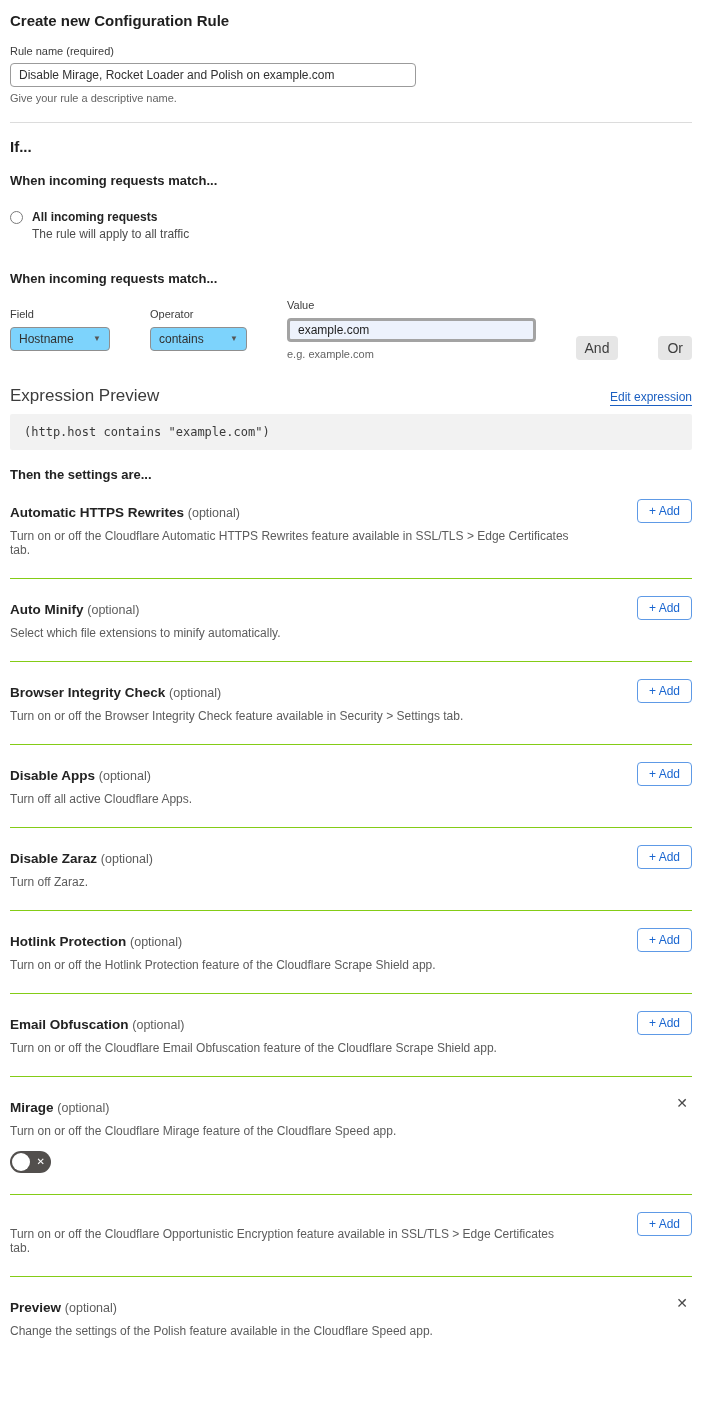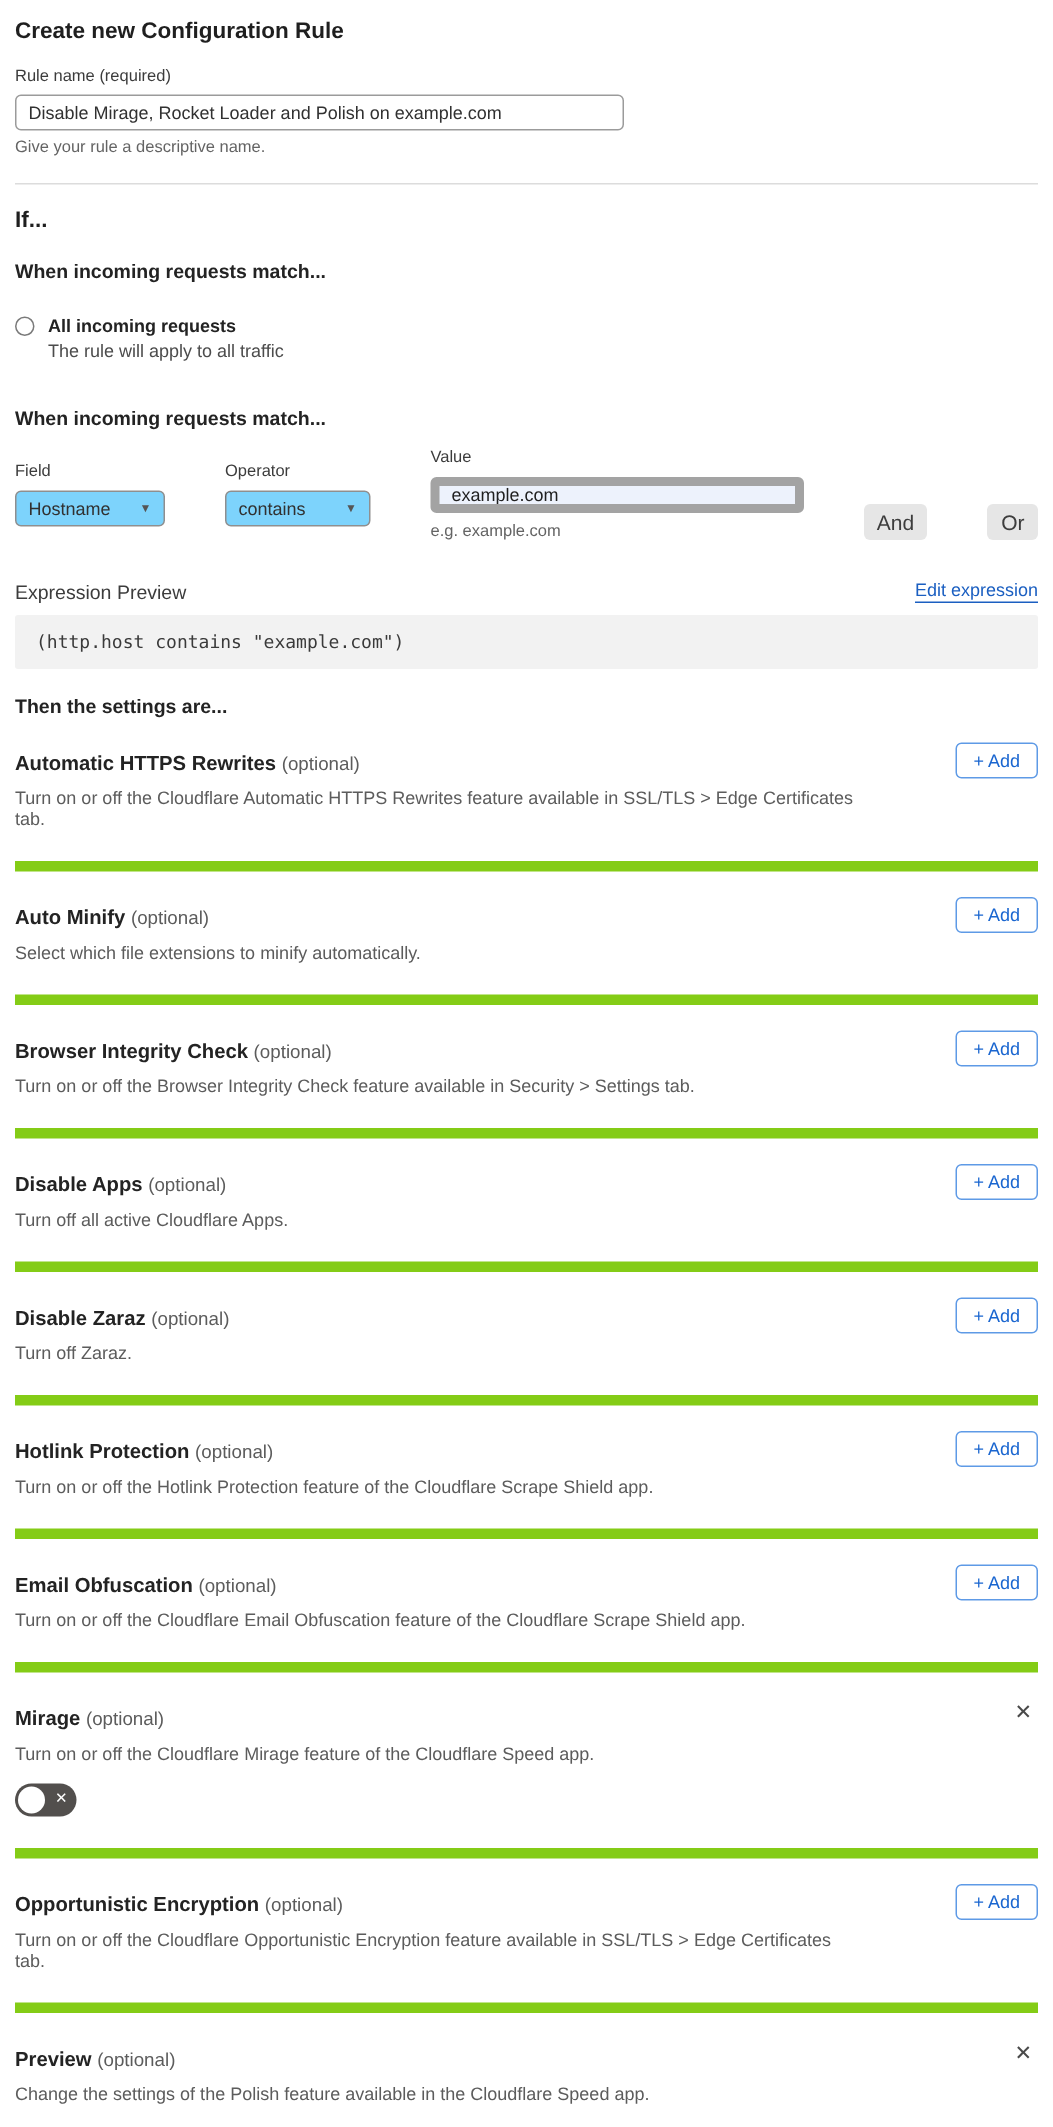--- a/index.html
+++ b/index.html
@@ -52,46 +52,46 @@
 
   .select-box {
     height: 24px; border: 1px solid #8f8f8f; border-radius: 4px; background: #7dd3fc;
     display: flex; align-items: center; justify-content: space-between;
     padding: 0 8px; font-size: 12px; color: #313131; cursor: pointer;
   }
   .caret { font-size: 8px; color: #555; line-height: 1; }
 
   .value-input {
     height: 24px; width: 100%;
-    border: 6px solid #a3a3a3; border-radius: 4px; background: #edf2fc;
+    border: 3px solid #a3a3a3; border-radius: 4px; background: #edf2fc;
     font-family: "Liberation Sans", sans-serif; font-size: 12px; color: #1f1f1f;
     padding: 0 8px; outline: none;
   }
   .conj-btn {
     height: 24px; border: none; border-radius: 4px; background: #e6e6e6;
     font-family: "Liberation Sans", sans-serif; font-size: 14px; color: #3d3d3d;
     padding: 0 9px; margin-left: 8px; cursor: pointer; align-self: flex-end;
   }
   .value-help { font-size: 11px; color: #646464; margin-top: 6px; }
 
   .expr-row { display: flex; justify-content: space-between; align-items: flex-end; margin-top: 26px; }
-  .expr-label { font-size: 13px; color: #3c3c3c; }
+  .expr-label { font-size: 17px; color: #3c3c3c; }
   .edit-link {
     font-size: 12px; color: #1b5fc1; text-decoration: none;
     border-bottom: 1px solid #1b5fc1; padding-bottom: 1px; cursor: pointer;
   }
   .expr-code {
     margin-top: 8px; background: #f2f2f2; border-radius: 2px;
     font-family: "DejaVu Sans Mono", monospace; font-size: 12px; color: #3a3a3a;
     padding: 11px 14px; white-space: pre;
   }
 
   .then-heading { font-size: 13px; font-weight: bold; color: #232323; margin-top: 17px; }
 
-  .setting-row { position: relative; padding: 23px 0 21px 0; border-bottom: 7px solid #84cc16; }
+  .setting-row { position: relative; padding: 23px 0 21px 0; border-bottom: 1px solid #84cc16; }
   .setting-row:last-child { border-bottom: none; }
   .setting-title-line { font-size: 13.5px; }
   .setting-title { font-weight: bold; color: #232323; }
   .setting-optional { color: #5c5c5c; font-weight: normal; font-size: 12.5px; }
   .setting-desc { font-size: 12px; color: #5c5c5c; margin-top: 9px; max-width: 560px; }
 
   .add-btn {
     position: absolute; right: 0; top: 17px;
     background: #fff; border: 1px solid #5e9ae6; border-radius: 4px;
     color: #1a66d0; font-family: "Liberation Sans", sans-serif; font-size: 12px;
@@ -263,24 +263,20 @@
     <span class="close-icon">✕</span>
 
     <div class="toggle">
       <span class="knob"></span>
       <span class="toggle-x">✕</span>
     </div>
 
   </div>
 
   <div class="setting-row">
-    <div class="setting-title-line">
-      <span class="setting-title">Opportunistic Encryption</span>
-      <span class="setting-optional">(optional)</span>
-    </div>
     <div class="setting-desc">Turn on or off the Cloudflare Opportunistic Encryption feature available in SSL/TLS &gt; Edge Certificates tab.</div>
 
     <button class="add-btn">+ Add</button>
 
   </div>
 
   <div class="setting-row">
     <div class="setting-title-line">
       <span class="setting-title">Preview</span>
       <span class="setting-optional">(optional)</span>

